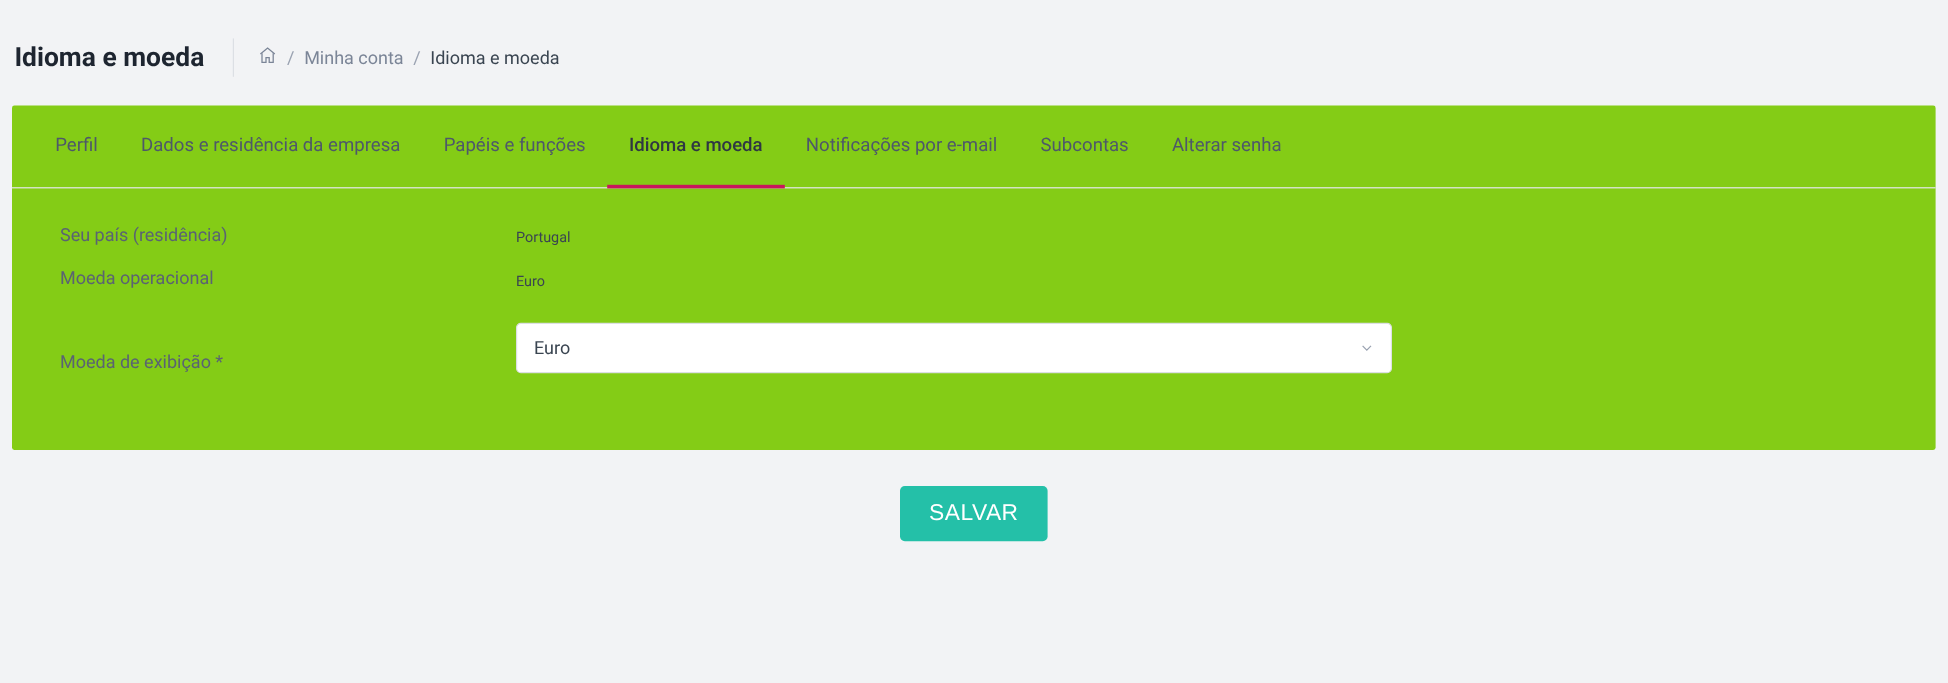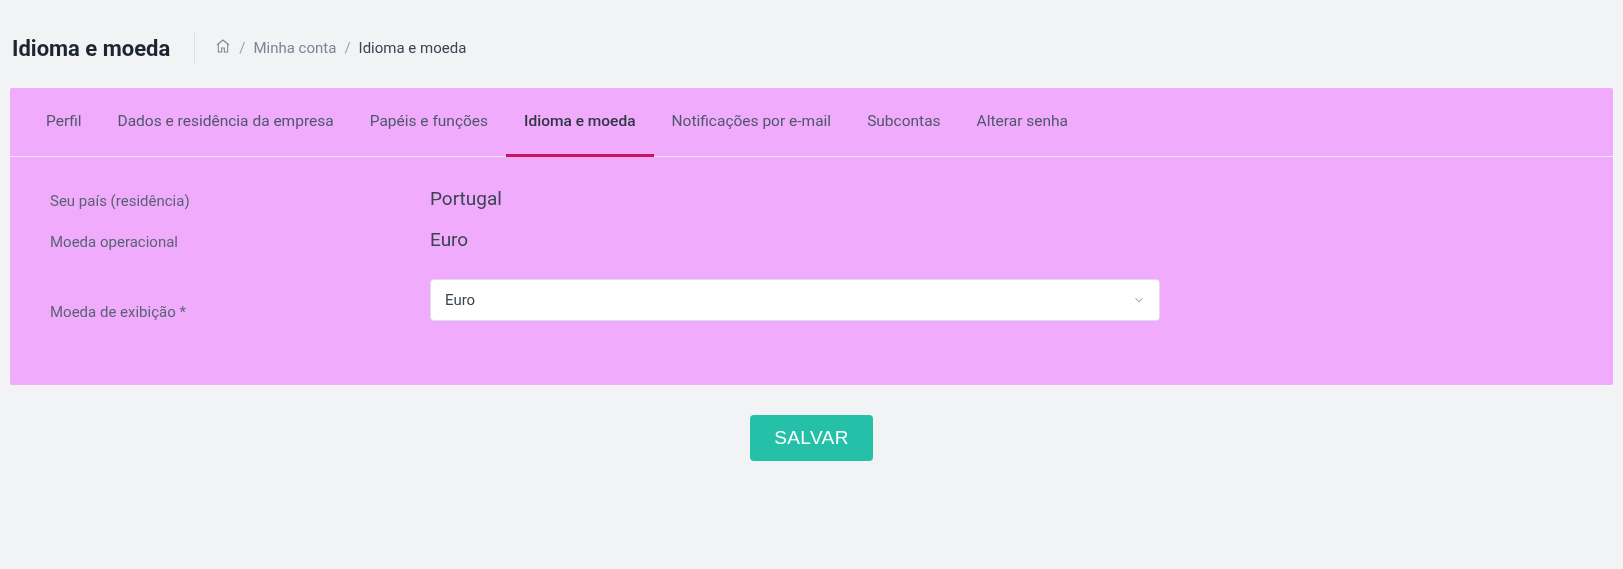--- a/index.html
+++ b/index.html
@@ -48,21 +48,21 @@
       color: #3a4551;
     }
     .home-icon {
       width: 16px;
       height: 16px;
       fill: none;
       stroke: #7b8597;
       stroke-width: 1.6;
     }
     .card {
-      background: #f0abfc;
+      background: #84cc16;
       border-radius: 2px;
       margin: 0 10px;
     }
     .tabs {
       display: flex;
       border-bottom: 1px solid #e7e9ed;
       padding: 0 18px;
     }
     .tab {
       padding: 24px 18px;
@@ -94,21 +94,21 @@
       margin-top: 0;
     }
     .label {
       width: 380px;
       flex-shrink: 0;
       color: #5a6373;
       font-size: 15px;
     }
     .value {
       color: #3a4551;
-      font-size: 19px;
+      font-size: 12px;
     }
     .select-wrap {
       position: relative;
       width: 730px;
     }
     .select {
       width: 100%;
       height: 42px;
       border: 1px solid #dcdfe4;
       border-radius: 4px;

